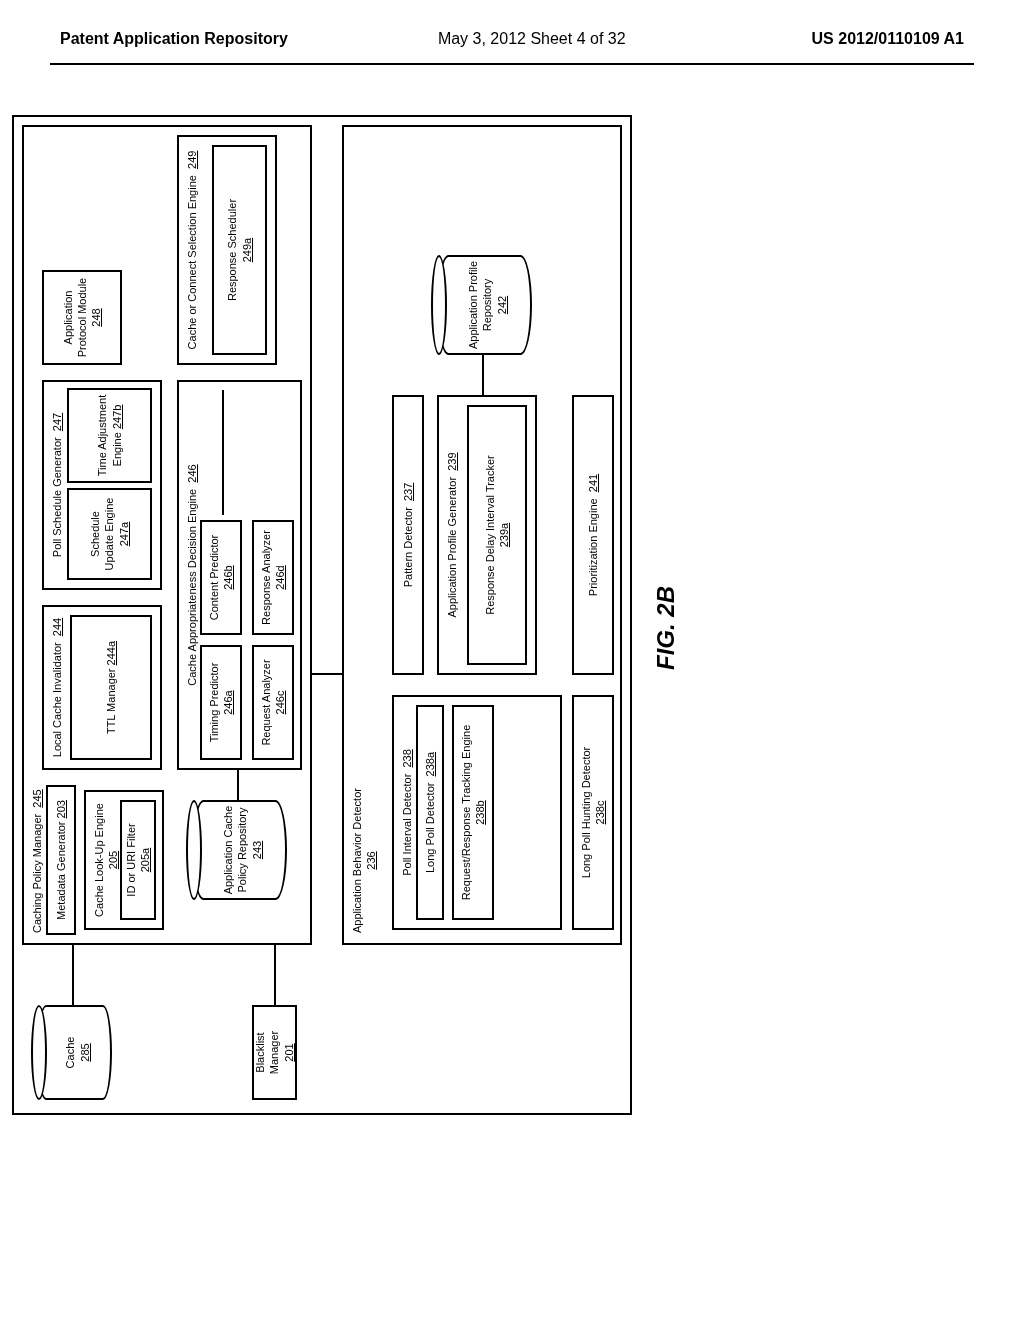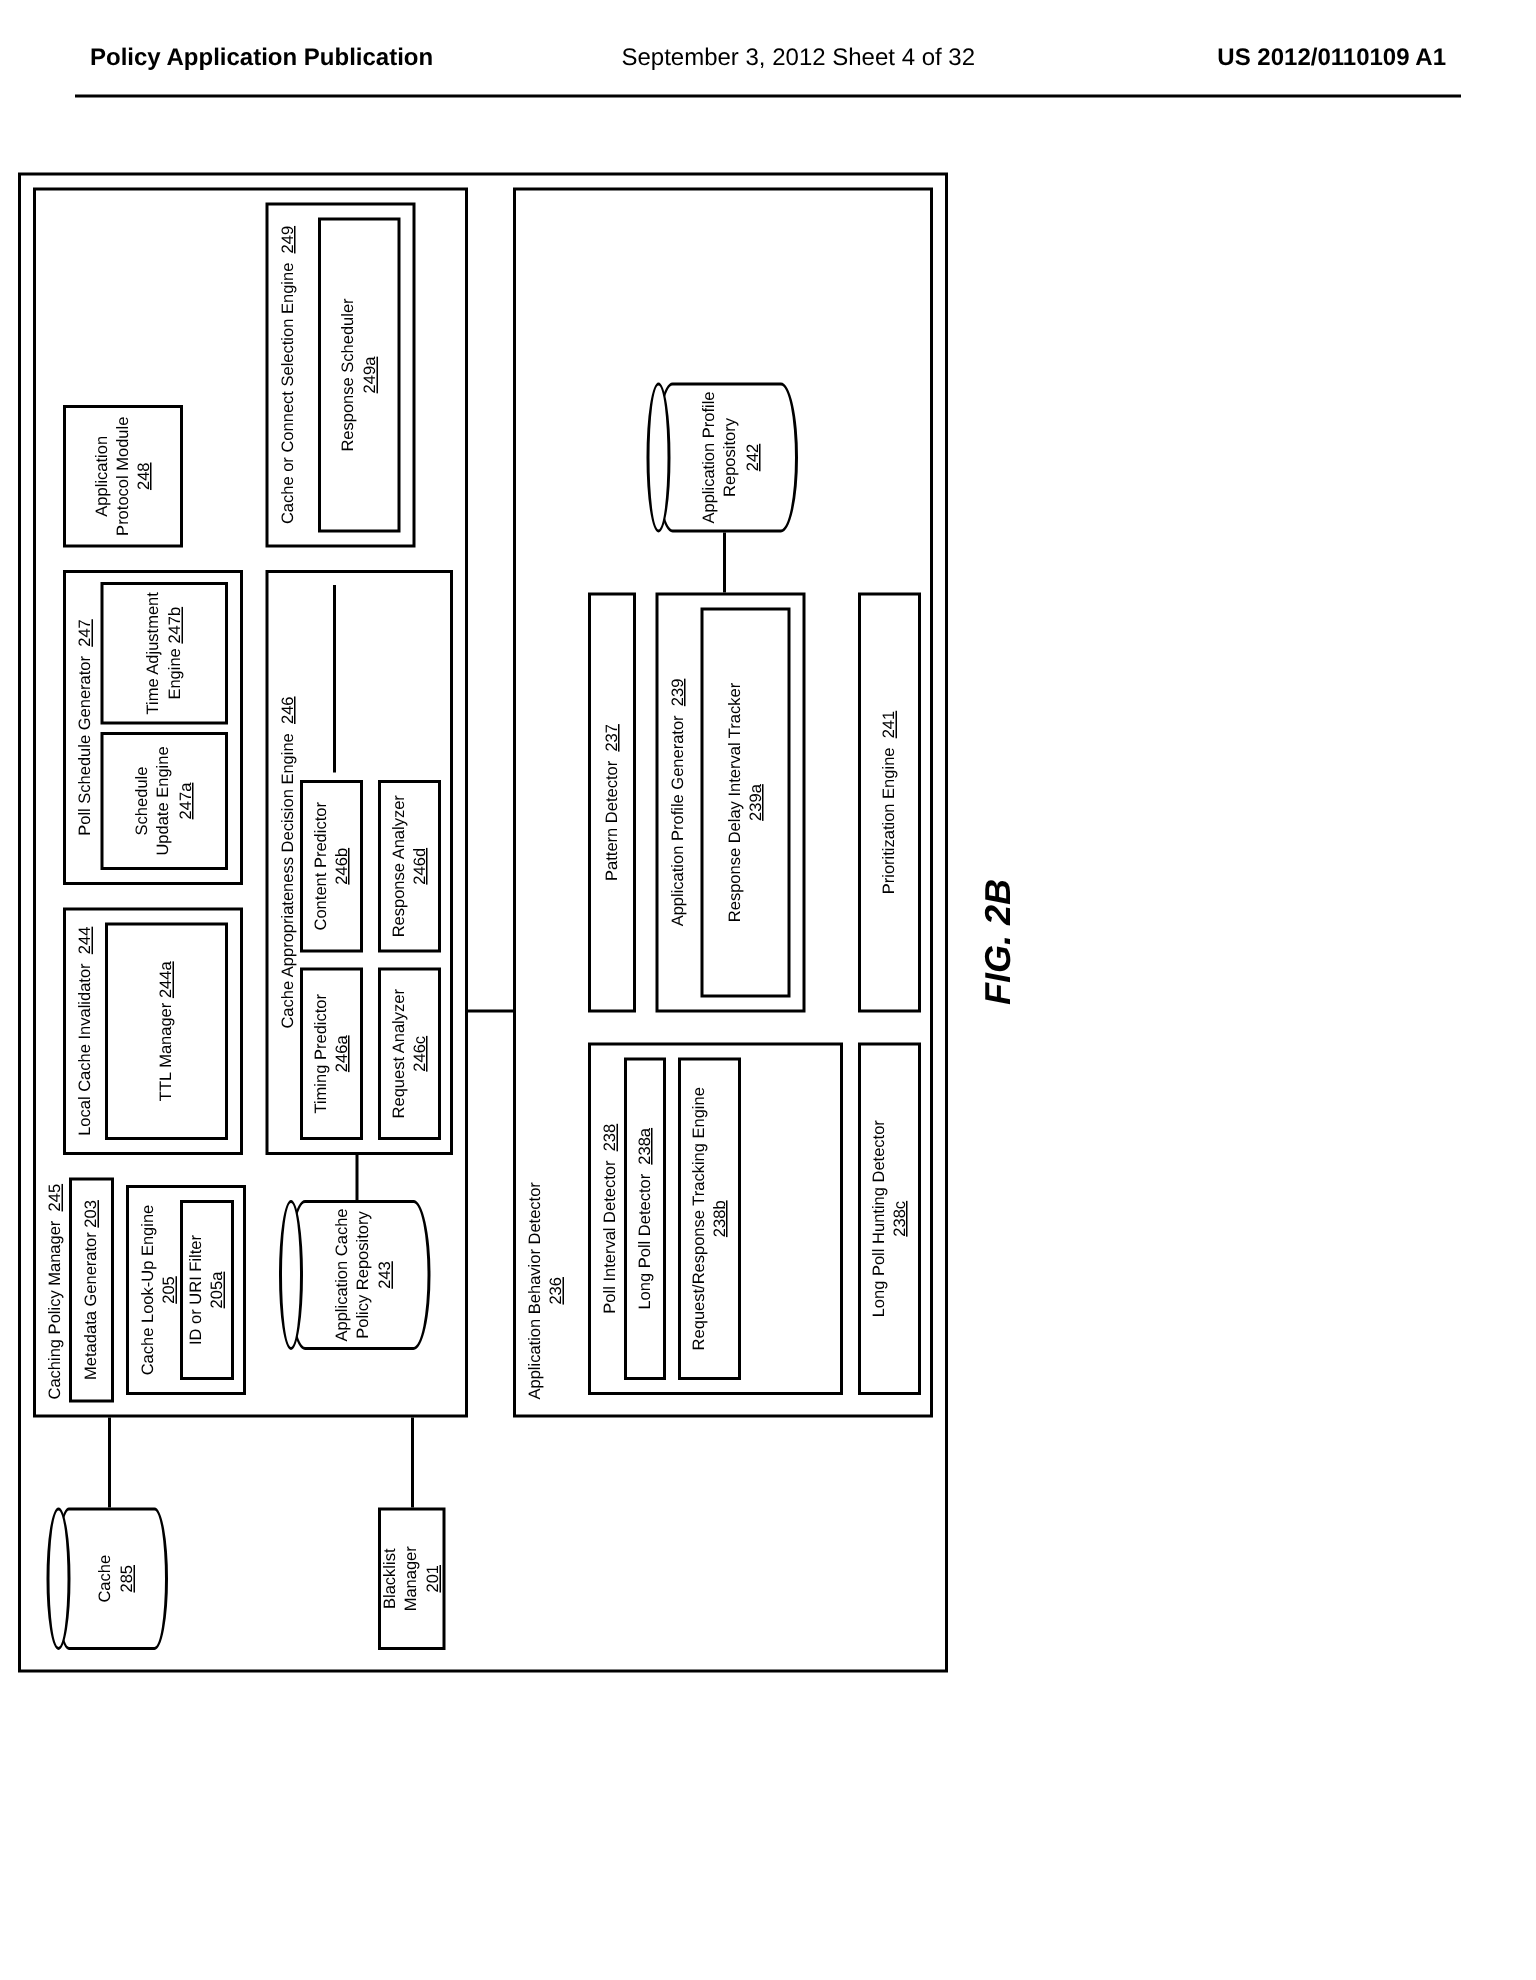--- a/index.html
+++ b/index.html
@@ -25,22 +25,22 @@
   .connector-h { position: absolute; border-top: 2px solid #000; }
   
   .outer { border: 2px solid #000; position: absolute; }
   
   .fig-label { position: absolute; font-style: italic; font-weight: bold; font-size: 24px; }
 </style>
 </head>
 <body>
 
 <div class="page-header">
-  <span class="left">Policy Application Publication</span>
-  <span>September 3, 2012  Sheet 4 of 32</span>
+  <span class="left">Patent Application Repository</span>
+  <span>May 3, 2012  Sheet 4 of 32</span>
   <span class="right">US 2012/0110109 A1</span>
 </div>
 <div class="header-line"></div>
 
 <div class="diagram-area">
 
   <div class="outer" style="left:0; top:0; width:1000px; height:620px;"></div>
 
   <div class="box" style="left:170px; top:10px; width:820px; height:290px; align-items:flex-start; justify-content:flex-start; padding:6px 10px;">
     <span class="label"><span>Caching Policy Manager</span>&nbsp;&nbsp;<span class="ref">245</span></span>

